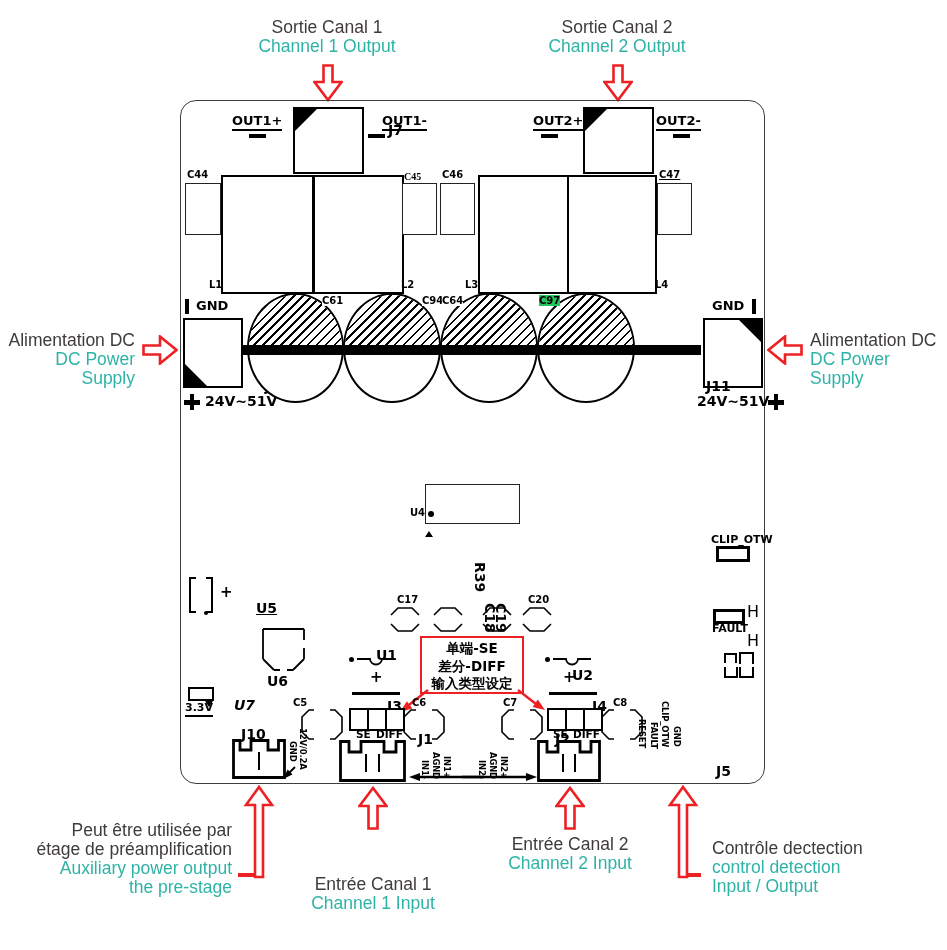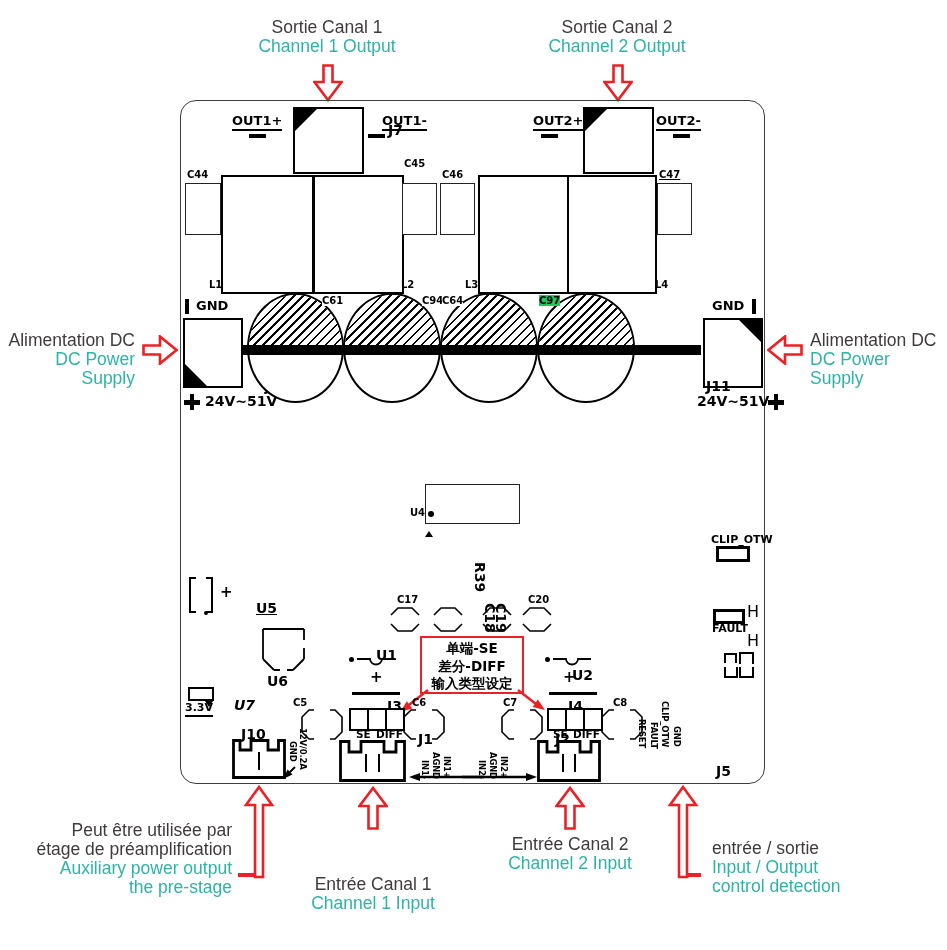--- a/index.html
+++ b/index.html
@@ -107,23 +107,23 @@
 
   <div class="abs ann" style="left:490px;top:835px;width:160px;text-align:center;">
     <div>Entrée Canal 2</div>
     <div class="teal">Channel 2 Input</div>
   </div>
   <svg class="abs" style="left:555px;top:786px;" width="30" height="44">
     <polygon points="10.5,42.5 19.5,42.5 19.5,20 28.5,20 15,2 1.5,20 10.5,20" fill="#fff" stroke="#ed2024" stroke-width="2.6"></polygon>
   </svg>
 
   <div class="abs ann" style="left:712px;top:839px;width:200px;text-align:left;">
-    <div>entrée / sortie</div>
+    <div>Contrôle dectection</div>
+    <div class="teal">control detection</div>
     <div class="teal">Input / Output</div>
-    <div class="teal">control detection</div>
   </div>
   <svg class="abs" style="left:663px;top:785px;" width="40" height="96">
     <polygon points="16,92 16,20 7,20 20,2 33,20 24,20 24,92" fill="#fff" stroke="#ed2024" stroke-width="2.6"></polygon>
     <path d="M24,90 H38" stroke="#ed2024" stroke-width="4" fill="none"></path>
   </svg>
 
   
   <div class="abs board"></div>
 
   
@@ -146,21 +146,21 @@
   <div class="abs dash" style="left:541px;top:134px;"></div>
   <div class="abs dash" style="left:673px;top:134px;"></div>
 
   
   <div class="abs silk s10" style="left:187px;top:169px;">C44</div>
   <div class="abs thin" style="left:185px;top:183px;width:34px;height:50px;"></div>
   <div class="abs sq" style="left:221px;top:175px;width:89px;height:115px;"></div>
   <div class="abs silk s10" style="left:209px;top:279px;">L1</div>
   <div class="abs sq" style="left:313px;top:175px;width:87px;height:115px;"></div>
   <div class="abs silk s10" style="left:401px;top:279px;">L2</div>
-  <div class="abs silk s10" style="left:404px;top:158px;">C45</div>
+  <div class="abs silk s10" style="left:404px;top:171px;font-family:Liberation Serif, serif;">C45</div>
   <div class="abs thin" style="left:402px;top:183px;width:33px;height:50px;"></div>
   <div class="abs silk s10" style="left:442px;top:169px;">C46</div>
   <div class="abs thin" style="left:440px;top:183px;width:33px;height:50px;"></div>
   <div class="abs sq" style="left:478px;top:175px;width:87px;height:115px;"></div>
   <div class="abs silk s10" style="left:465px;top:279px;">L3</div>
   <div class="abs sq" style="left:567px;top:175px;width:86px;height:115px;"></div>
   <div class="abs silk s10" style="left:655px;top:279px;">L4</div>
   <div class="abs silk s10" style="left:659px;top:169px;text-decoration:underline;">C47</div>
   <div class="abs thin" style="left:657px;top:183px;width:33px;height:50px;"></div>
 
@@ -260,21 +260,21 @@
   <div class="abs jmp" style="left:349px;top:708px;width:52px;height:19px;">
       <span></span>
       <span></span>
       <span></span>
     </div>
   <div class="abs silk" style="left:356px;top:728px;font-size:10.5px;">SE</div>
   <div class="abs silk" style="left:376px;top:728px;font-size:10.5px;">DIFF</div>
   <div class="abs silk s9" style="left:398px;top:731px;">J1</div>
 
   <div class="abs bar" style="left:549px;top:692px;width:48px;height:3px;"></div>
-  <div class="abs silk s9" style="left:548px;top:698px;text-align:center;">J4</div>
+  <div class="abs silk s9" style="left:572px;top:698px;text-align:center;">J4</div>
   <div class="abs jmp" style="left:547px;top:708px;width:52px;height:19px;">
       <span></span>
       <span></span>
       <span></span>
     </div>
   <div class="abs silk s9" style="left:535px;top:731px;">J2</div>
   <div class="abs silk" style="left:553px;top:728px;font-size:10.5px;">SE</div>
   <div class="abs silk" style="left:573px;top:728px;font-size:10.5px;">DIFF</div>
 
   

